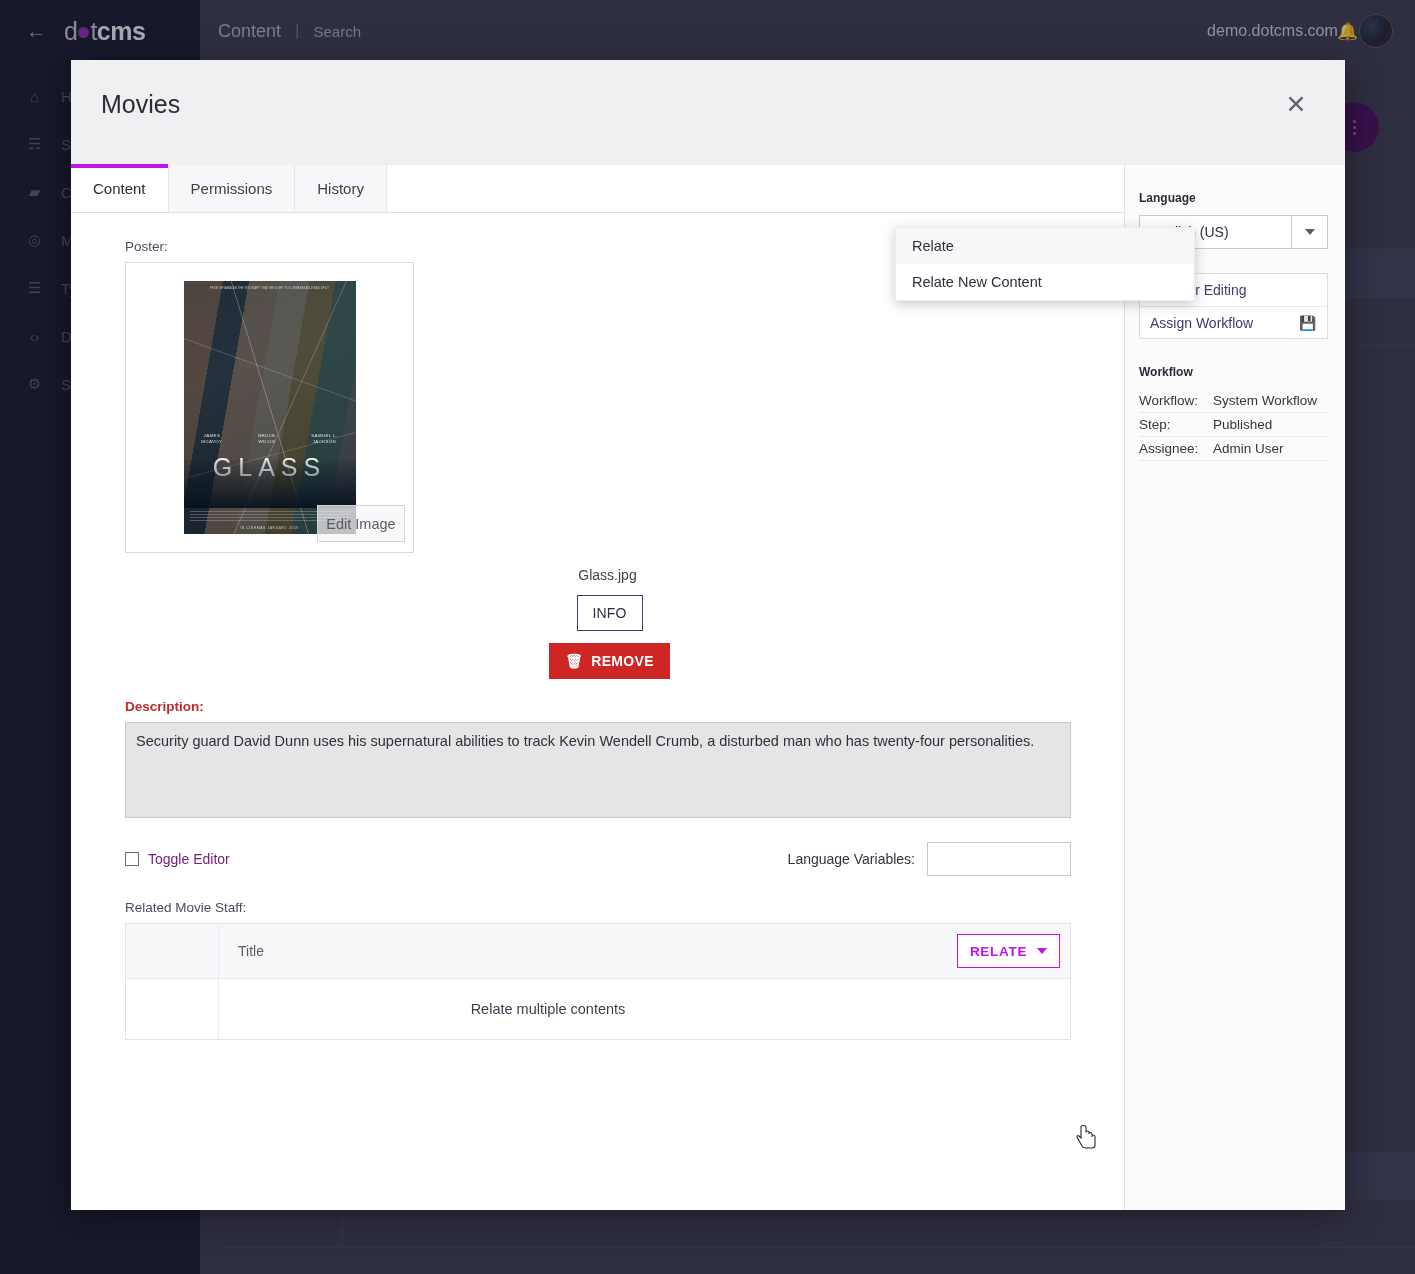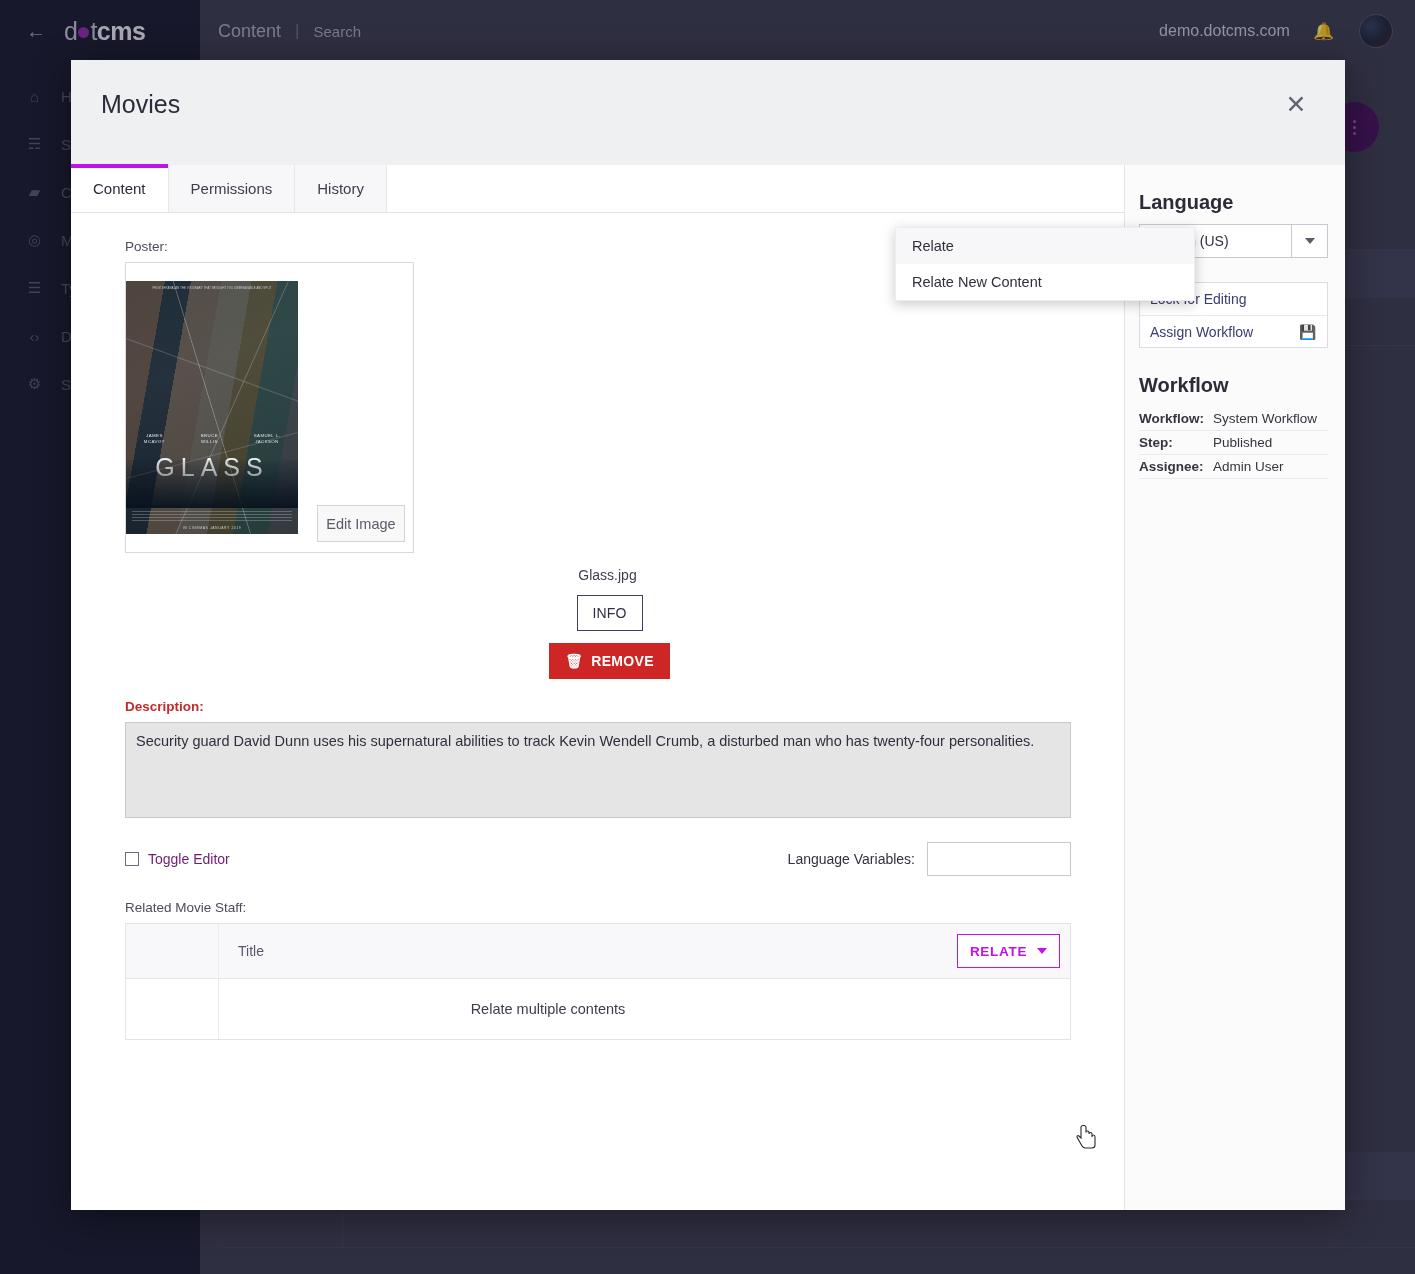--- a/index.html
+++ b/index.html
@@ -28,21 +28,21 @@
     display: inline-block; width: 11px; height: 11px; border-radius: 50%;
     background: #8e2ba8; margin: 0 1px; vertical-align: 2px;
   }
   .bg-breadcrumb {
     display: flex; align-items: center; gap: 14px;
     margin-left: 18px; color: #a9a9bb; font-size: 18px;
   }
   .bg-breadcrumb .sep { color: #6d6d85; font-size: 17px; }
   .bg-breadcrumb .crumb-2 { font-size: 15px; color: #a3a3b6; }
   .bg-topbar-right {
-    margin-left: auto; display: flex; align-items: center; gap: 24px; padding-right: 22px;
+    margin-left: auto; display: flex; align-items: center; padding-right: 22px;
   }
   .host-name { color: #c9c9d8; font-size: 16px; }
   .bell { color: #8b8ba0; font-size: 17px; }
   .avatar {
     width: 34px; height: 34px; border-radius: 50%;
     background: radial-gradient(circle at 35% 35%, #33405e 0%, #1f2435 55%, #4a2030 100%);
     border: 1px solid #55556a;
   }
 
   .bg-sidebar {
@@ -116,21 +116,21 @@
   .form { padding: 26px 30px 0 54px; }
   .field { margin-bottom: 20px; }
   .field-label { font-size: 13.5px; color: #4b4b5c; margin-bottom: 8px; display: block; }
   .field-label.required { color: #c02b2b; font-weight: 700; }
   .text-input {
     width: 946px; height: 34px; border: 1px solid #c8c8d0; background: #fff;
     font-size: 14.5px; color: #2f2f3d; padding: 0 10px; font-family: inherit;
   }
   .poster-box {
     width: 289px; height: 291px; border: 1px solid #d8d8de; background: #fff;
-    display: flex; align-items: center; justify-content: flex-start; position: relative;
+    display: flex; align-items: center; justify-content: center; position: relative;
   }
   .poster-img {
     width: 172px; height: 253px; position: relative; overflow: hidden;
     background: linear-gradient(160deg,#1d2b36 0%,#24303b 35%,#101820 100%);
   }
   .poster-img .faces {
     position: absolute; inset: 0;
     background:
       linear-gradient(100deg, rgba(120,90,70,0.55) 0 18%, rgba(40,55,70,0.2) 18% 30%,
         rgba(150,120,95,0.45) 30% 44%, rgba(170,150,120,0.4) 44% 58%,
@@ -241,21 +241,21 @@
     height: 36px; display: flex; align-items: center; padding-left: 16px;
     font-size: 14.5px; color: #2f2f3d; cursor: pointer;
   }
   .relate-menu-item.hovered { background: #f7f7f9; }
   .cursor-hand {
     position: absolute; left: 1005px; top: 960px; z-index: 9;
     width: 22px; height: 24px; pointer-events: none;
   }
 
   
-  .side-h { font-size: 20px; font-weight: 700; color: #2b2b39; margin-bottom: 10px; }
+  .side-h { font-size: 12px; font-weight: 700; color: #2b2b39; margin-bottom: 10px; }
   .lang-select { display: flex; width: 189px; height: 34px; margin-bottom: 24px; }
   .lang-value {
     flex: 1; border: 1px solid #c8c8d0; border-right: none; background: #fff;
     display: flex; align-items: center; padding-left: 10px;
     font-size: 14px; color: #2f2f3d;
   }
   .lang-caret {
     width: 37px; border: 1px solid #c8c8d0; background: #fff;
     display: flex; align-items: center; justify-content: center;
   }
@@ -265,21 +265,21 @@
     height: 32px; display: flex; align-items: center; padding: 0 10px;
     font-size: 14px; color: #3b3b75; cursor: pointer; background: #fff;
   }
   .action-item + .action-item { border-top: 1px solid #e7e7ee; }
   .action-item .save-ico { margin-left: auto; color: #b9b9cc; font-size: 14px; }
   .wf-table { width: 189px; }
   .wf-row {
     display: flex; height: 24px; align-items: center; font-size: 13.5px;
     color: #35353f; border-bottom: 1px solid #eaeaf0;
   }
-  .wf-row .k { width: 74px; color: #35353f; font-weight: bold; }
+  .wf-row .k { width: 74px; color: #35353f; }
   .wf-row .v { color: #35353f; }
 </style>
 </head>
 <body>
 
 <div id="app">
 
   <div class="bg-sidebar" id="bgSidebar">
       <div class="bg-nav-item">
         <span class="nav-ico">⌂</span>

